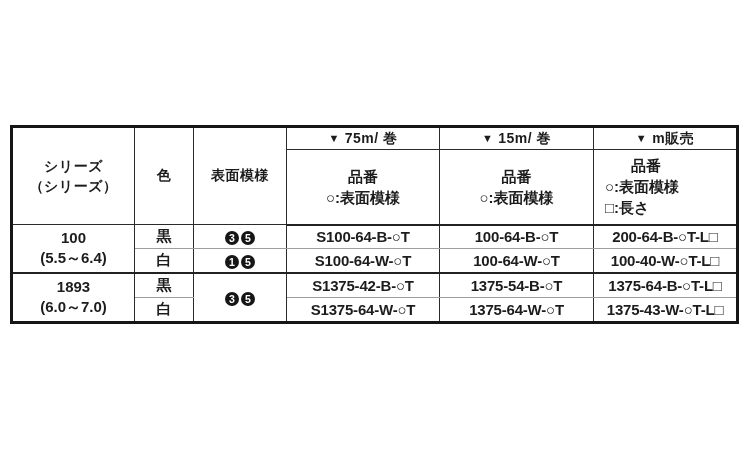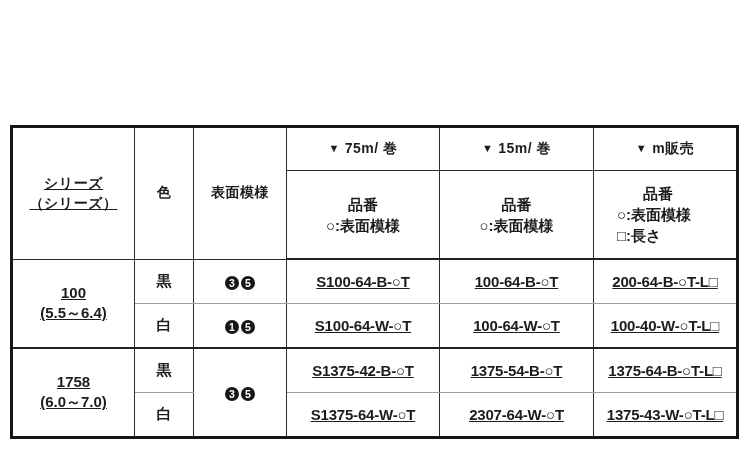--- a/index.html
+++ b/index.html
@@ -17,60 +17,60 @@
     left: 10px;
     top: 125px;
     width: 726px;
     border-collapse: collapse;
     table-layout: fixed;
     border: 3px solid #161616;
     font-weight: 700;
   }
   .spec th, .spec td {
     border: 1.5px solid #2b2b2b;
-    padding: 12px;
+    padding: 0;
     text-align: center;
     vertical-align: middle;
     font-size: 15px;
     font-weight: 700;
     background: #ffffff;
   }
   tr.band1 { height: 23px; }
   tr.band2 { height: 75px; }
   tr.data  { height: 24px; }
   tr.data2 { height: 25px; }
 
   .band1 th { font-size: 14px; letter-spacing: 0.5px; }
   .tri { font-size: 11px; display: inline-block; margin-right: 5px; transform: translateY(-1px); }
 
   .subcell { line-height: 21px; font-size: 15px; }
   .subcell-left { text-align: left; padding-left: 11px; line-height: 21px; font-size: 15px; }
   .subcell-left .indent { padding-left: 26px; }
 
-  .two-line { line-height: 20px; text-decoration: underline; }
+  .two-line { line-height: 20px; }
   .series-cell { font-size: 15px; }
 
   .group-sep td { border-top: 2.5px solid #222222; }
   .band2 th { border-bottom: 2.5px solid #222222; }
   .thin-bottom { border-bottom: 1px solid #9e9e9e !important; }
   .thin-top { border-top: 1px solid #9e9e9e !important; }
 
   .mark {
     display: inline-block;
     width: 14px; height: 14px;
     border-radius: 50%;
     background: #161616;
     color: #ffffff;
     font-size: 10.5px;
     line-height: 14px;
     text-align: center;
     font-weight: 700;
     margin: 0 1px;
   }
-  .code { font-size: 14.5px; letter-spacing: -0.2px; white-space: nowrap; text-decoration: underline; }
+  .code { font-size: 14.5px; letter-spacing: -0.2px; white-space: nowrap; }
 </style>
 </head>
 <body>
 
 <div class="stage">
   <table class="spec">
     <colgroup>
       <col style="width:123px">
         <col style="width:59px">
         <col style="width:93px">
@@ -144,34 +144,34 @@
         <span class="mark">1</span><span class="mark">5</span>
       </td>
       <td class="code thin-top">S100-64-W-○T</td>
       <td class="code thin-top">100-64-W-○T</td>
       <td class="code thin-top">100-40-W-○T-L□</td>
     </tr>
 
     <tr class="data2 group-sep">
       <td rowspan="2" class="series-cell">
         <div class="two-line">
-          <div>1758</div>
+          <div>1893</div>
           <div>(6.0～7.0)</div>
         </div>
       </td>
       <td class="thin-bottom">黒</td>
       <td rowspan="2">
         <span class="mark">3</span><span class="mark">5</span>
       </td>
       <td class="code thin-bottom">S1375-42-B-○T</td>
       <td class="code thin-bottom">1375-54-B-○T</td>
       <td class="code thin-bottom">1375-64-B-○T-L□</td>
     </tr>
 
     <tr class="data2">
       <td class="thin-top">白</td>
       <td class="code thin-top">S1375-64-W-○T</td>
-      <td class="code thin-top">2307-64-W-○T</td>
+      <td class="code thin-top">1375-64-W-○T</td>
       <td class="code thin-top">1375-43-W-○T-L□</td>
     </tr>
   </tbody>
     </table>
 </div>
 
 </body></html>

